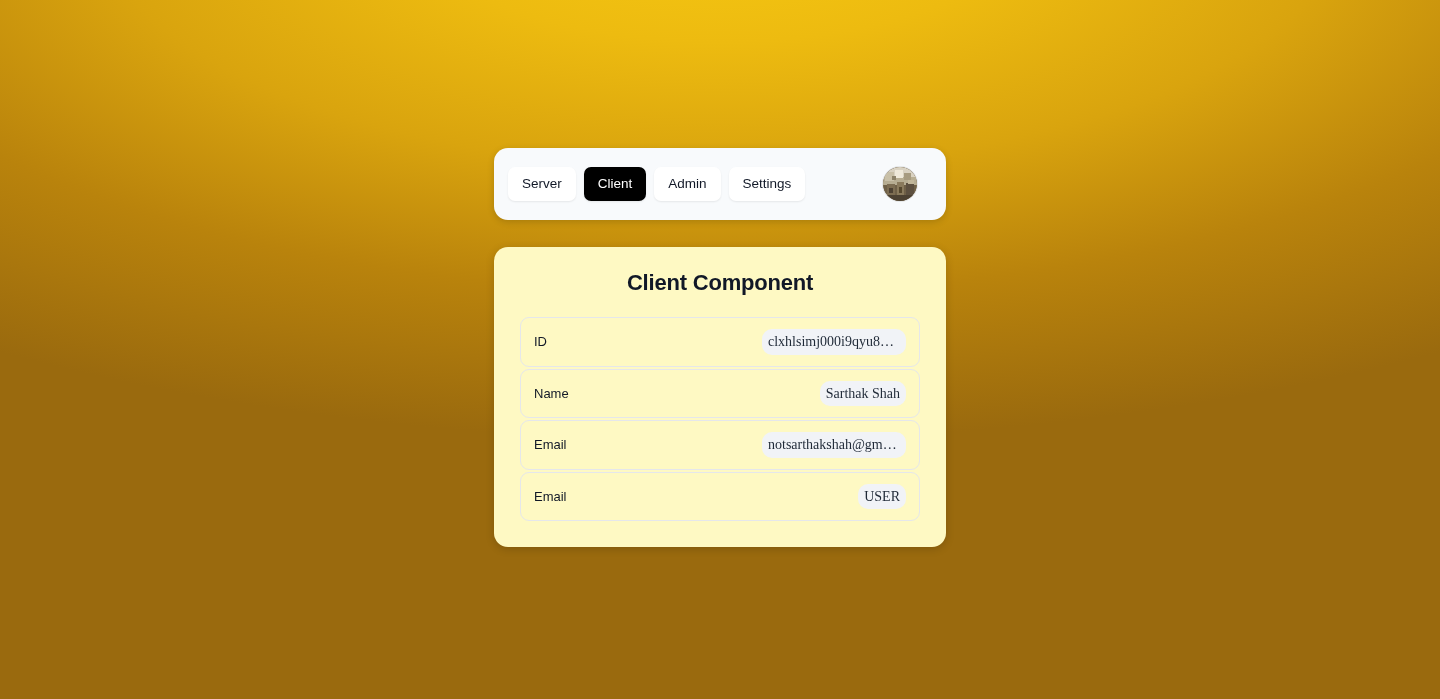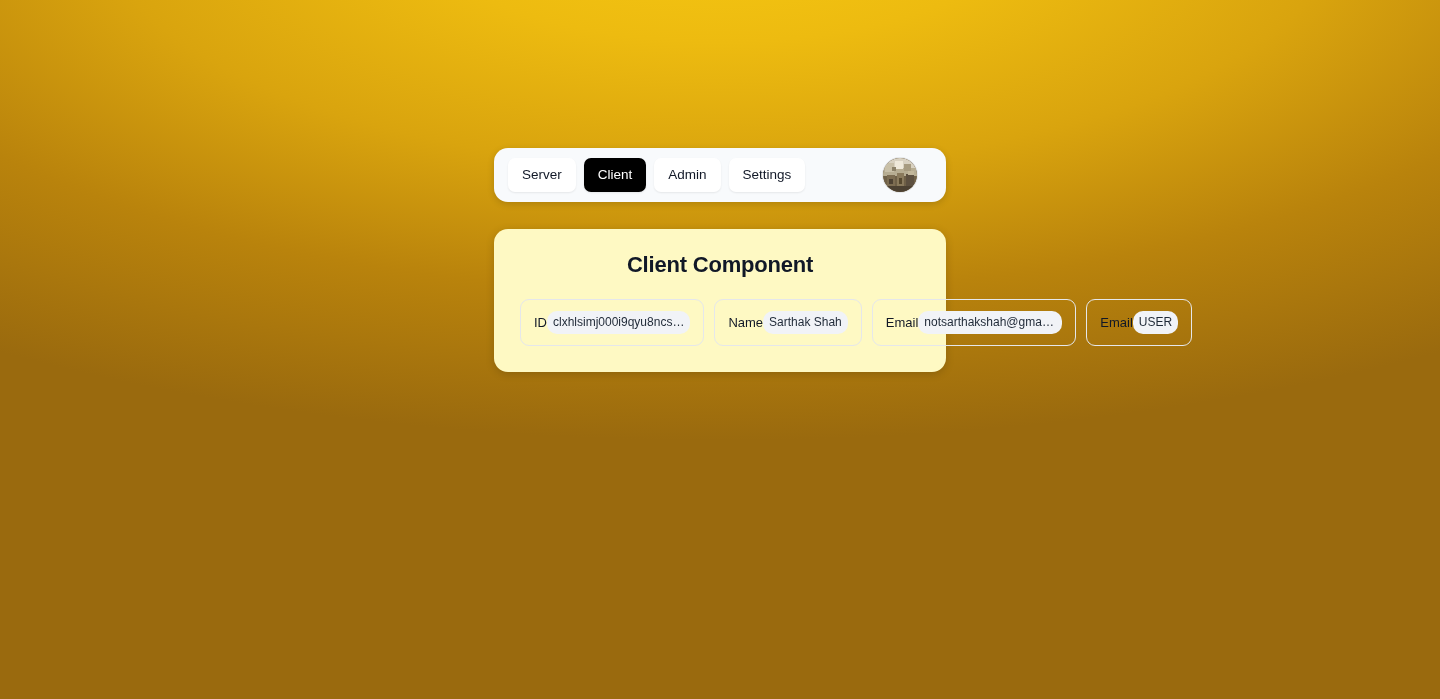--- a/index.html
+++ b/index.html
@@ -26,21 +26,21 @@
     width: 452px;
     margin-top: 148px;
     display: flex;
     flex-direction: column;
   }
 
   
   .navbar {
     background: #f8fafc;
     border-radius: 14px;
-    height: 54px;
+    height: 72px;
     padding: 0 29px 0 14px;
     display: flex;
     align-items: center;
     justify-content: space-between;
     box-shadow: 0 2px 7px rgba(0,0,0,0.16);
   }
 
   .tabs {
     display: flex;
     align-items: center;
@@ -95,43 +95,43 @@
     text-align: center;
     font-size: 22px;
     font-weight: bold;
     color: #111827;
     letter-spacing: -0.2px;
     margin-bottom: 21px;
   }
 
   .rows {
     display: flex;
-    flex-direction: row;
-    gap: 10px;
+    flex-direction: column;
+    gap: 2px;
   }
 
   .row {
     display: flex;
     align-items: center;
     justify-content: space-between;
     border: 1px solid #e5e7eb;
     border-radius: 9px;
     padding: 11px 13px;
     min-height: 40px;
   }
 
   .row-label {
     font-size: 13px;
     color: #111827;
     line-height: 1;
   }
 
   .chip {
-    font-family: Liberation Sans, sans-serif;
-    font-size: 12px;
+    font-family: Liberation Serif, serif;
+    font-size: 14px;
     color: #1f2937;
     background: #f1f3f7;
     border-radius: 10px;
     padding: 4px 6px;
     max-width: 144px;
     overflow: hidden;
     text-overflow: ellipsis;
     white-space: nowrap;
     line-height: 1.25;
   }

